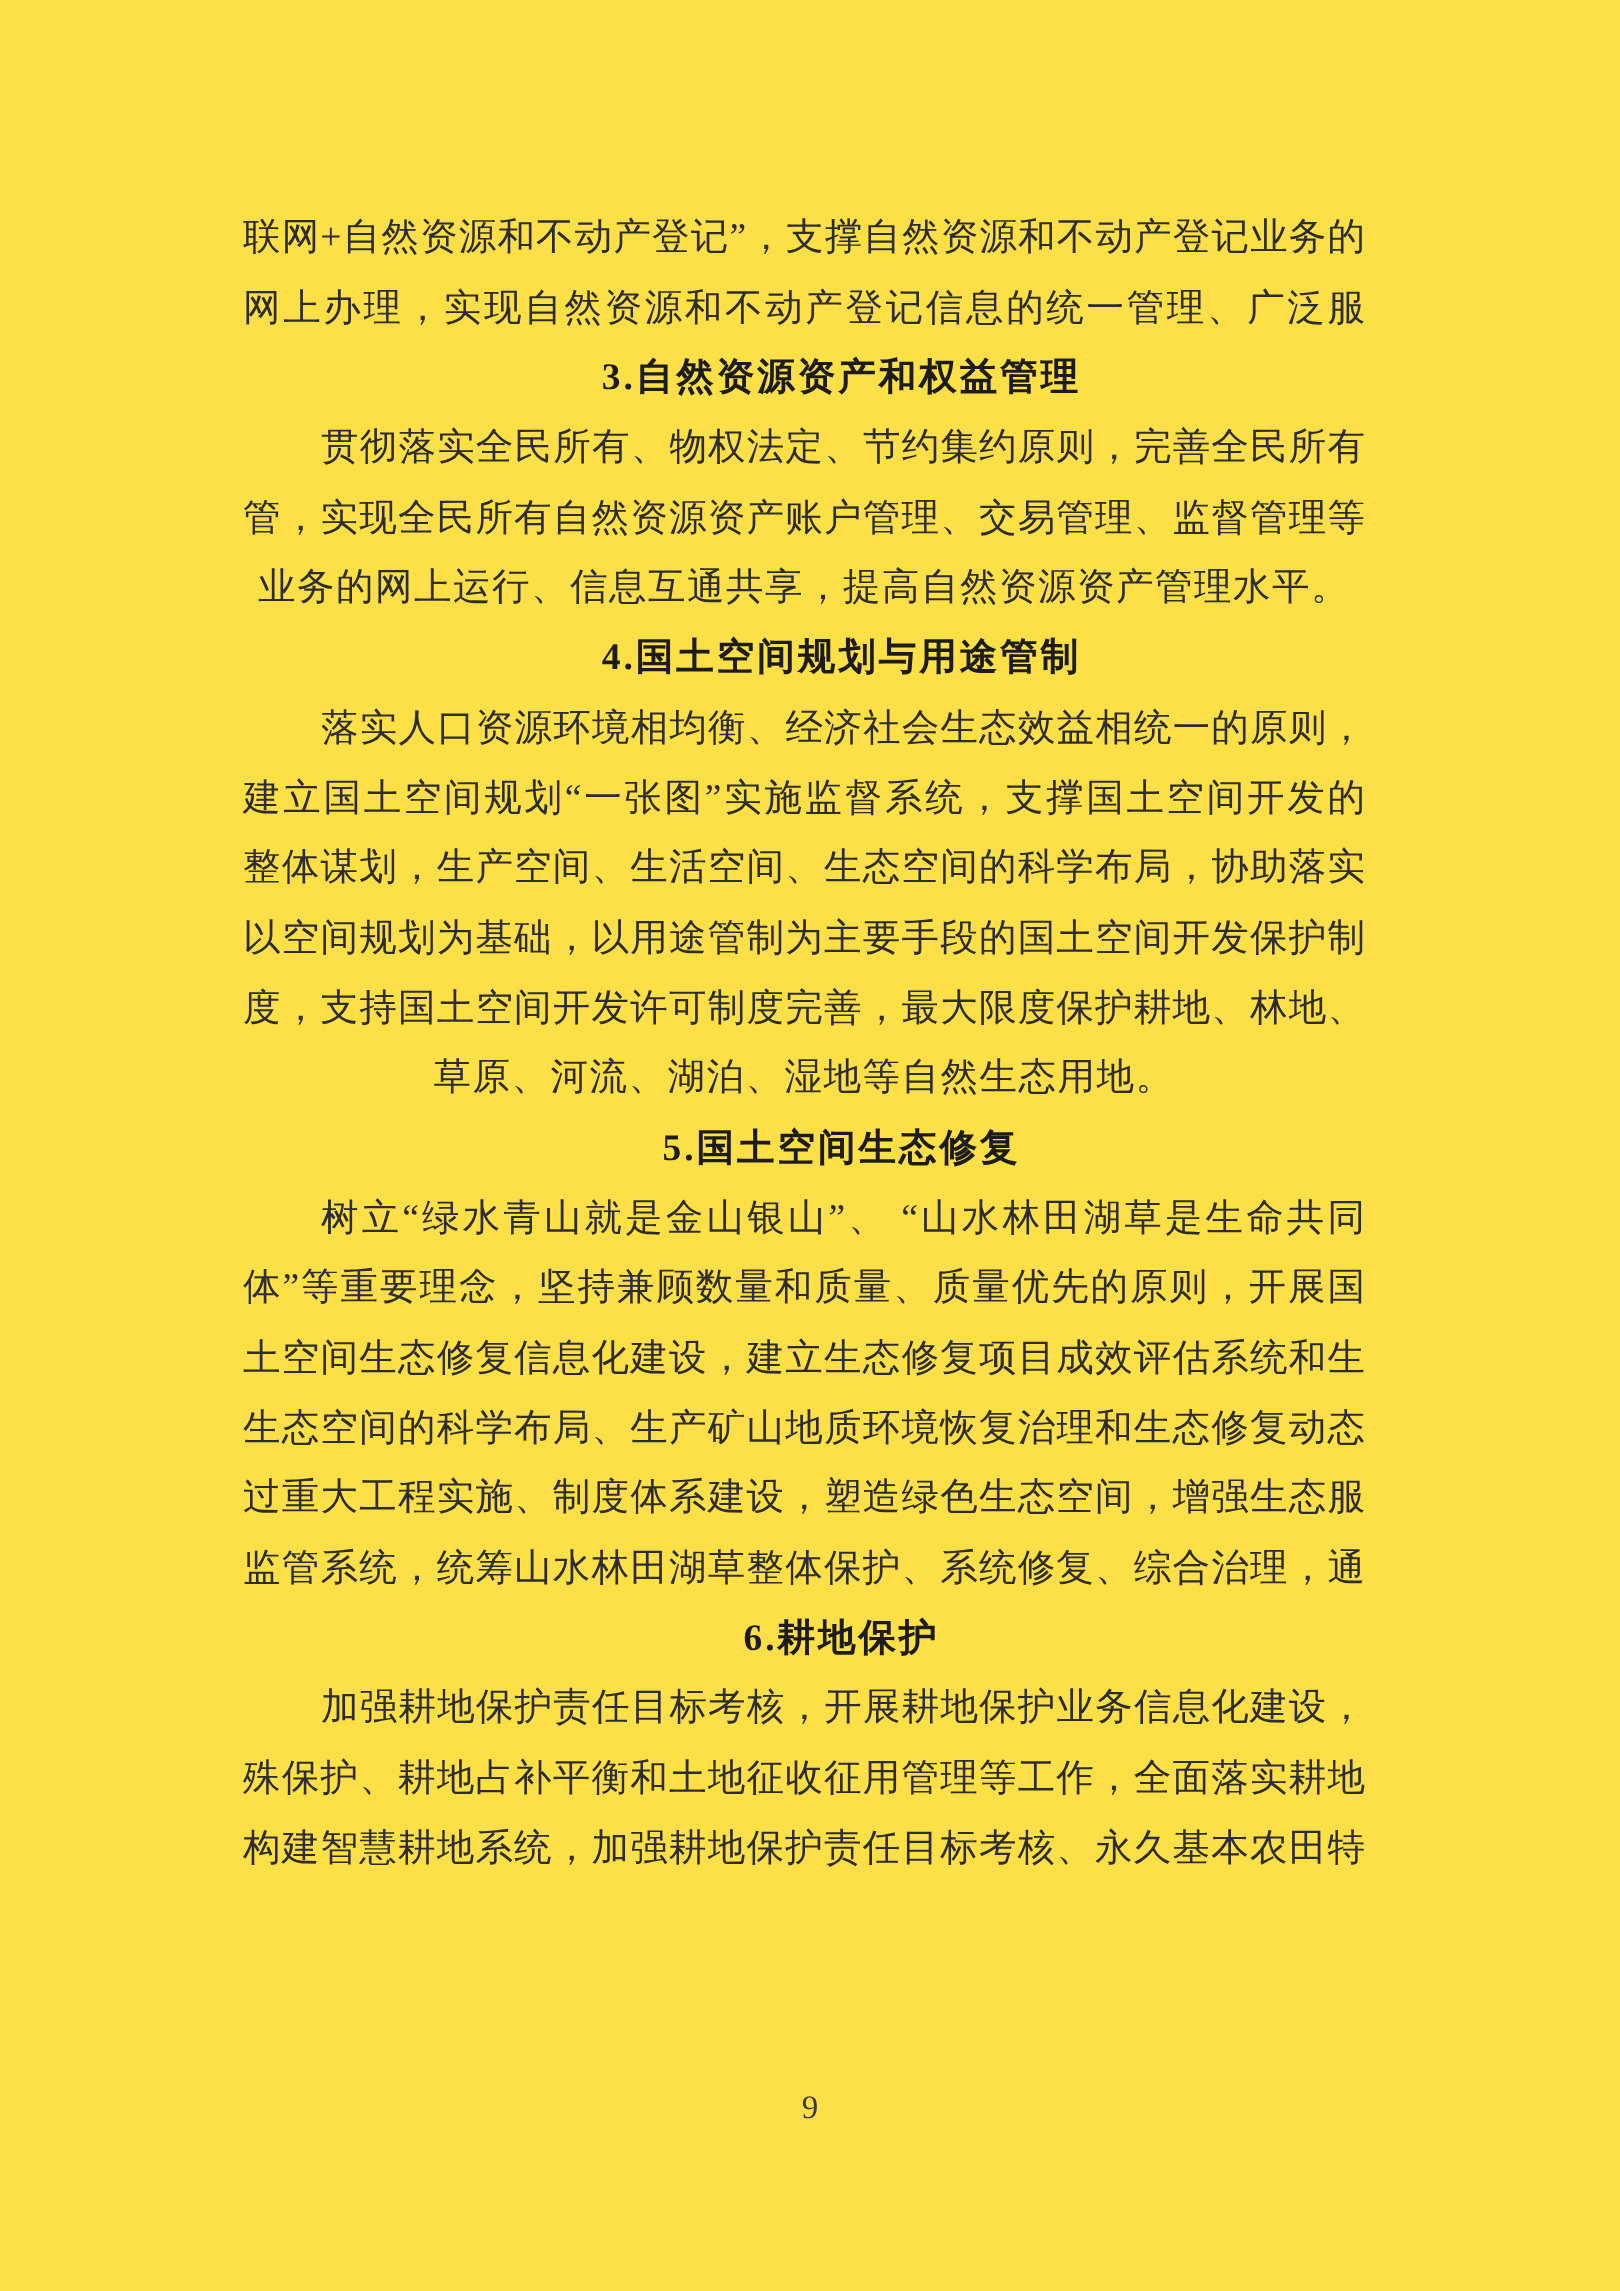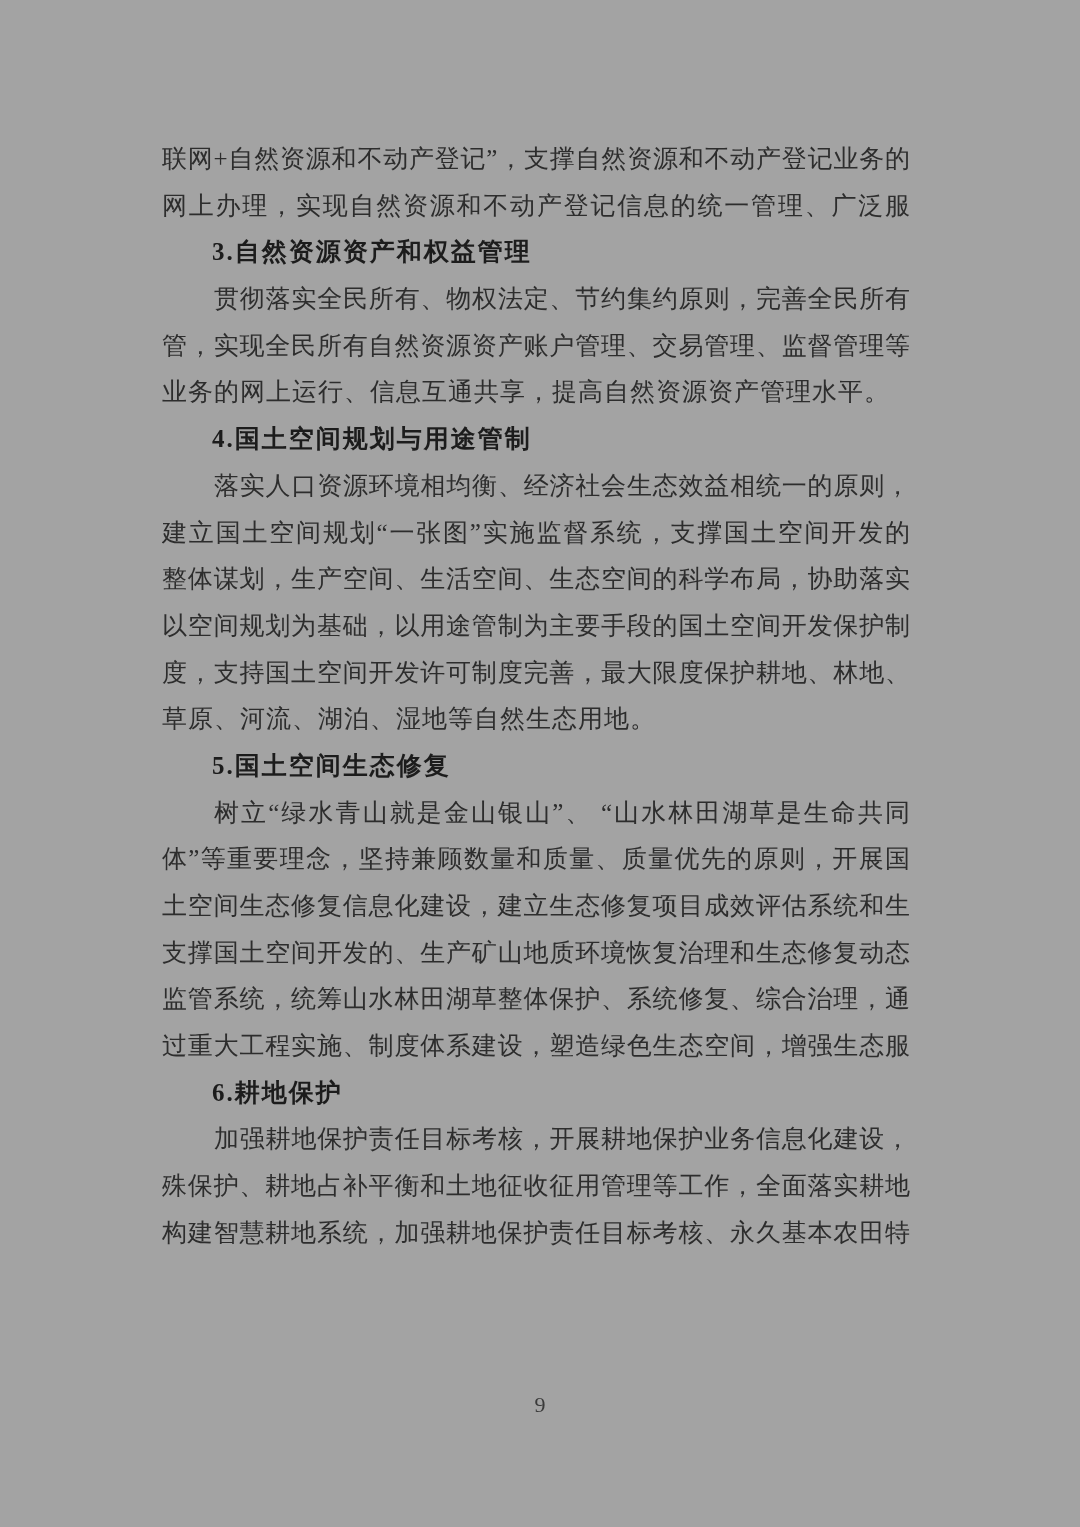--- a/index.html
+++ b/index.html
@@ -5,38 +5,39 @@
   html, body {
     margin: 0;
     padding: 0;
     background: #ffffff;
   }
   .page {
     position: relative;
     width: 1080px;
     height: 1527px;
     margin: 0 auto;
-    background: #a3a3a3;
+    background: #fde047;
     overflow: hidden;
     font-family: "Liberation Serif", "DejaVu Serif", serif;
     color: #2d2d2d;
   }
   .doc {
     position: absolute;
     left: 162px;
     top: 136px;
     width: 748px;
   }
   .line {
     height: 46.7px;
     line-height: 46.7px;
     font-size: 25px;
     letter-spacing: 1px;
     overflow: hidden;
     white-space: normal;
+    text-align: center;
   }
   
   .line.j {
     letter-spacing: 0;
     text-align: justify;
     text-align-last: justify;
     text-justify: inter-character;
   }
   
   .line.ind {
@@ -73,22 +74,22 @@
       <div class="line j ind">落实人口资源环境相均衡、经济社会生态效益相统一的原则，</div>
       <div class="line j">建立国土空间规划“一张图”实施监督系统，支撑国土空间开发的</div>
       <div class="line j">整体谋划，生产空间、生活空间、生态空间的科学布局，协助落实</div>
       <div class="line j">以空间规划为基础，以用途管制为主要手段的国土空间开发保护制</div>
       <div class="line j">度，支持国土空间开发许可制度完善，最大限度保护耕地、林地、</div>
       <div class="line">草原、河流、湖泊、湿地等自然生态用地。</div>
       <div class="line heading">5.国土空间生态修复</div>
       <div class="line j ind">树立“绿水青山就是金山银山”、 “山水林田湖草是生命共同</div>
       <div class="line j">体”等重要理念，坚持兼顾数量和质量、质量优先的原则，开展国</div>
       <div class="line j">土空间生态修复信息化建设，建立生态修复项目成效评估系统和生</div>
-      <div class="line j">支撑国土空间开发的、生产矿山地质环境恢复治理和生态修复动态</div>
+      <div class="line j">生态空间的科学布局、生产矿山地质环境恢复治理和生态修复动态</div>
+      <div class="line j">过重大工程实施、制度体系建设，塑造绿色生态空间，增强生态服</div>
       <div class="line j">监管系统，统筹山水林田湖草整体保护、系统修复、综合治理，通</div>
-      <div class="line j">过重大工程实施、制度体系建设，塑造绿色生态空间，增强生态服</div>
       <div class="line heading">6.耕地保护</div>
       <div class="line j ind">加强耕地保护责任目标考核，开展耕地保护业务信息化建设，</div>
       <div class="line j">殊保护、耕地占补平衡和土地征收征用管理等工作，全面落实耕地</div>
       <div class="line j">构建智慧耕地系统，加强耕地保护责任目标考核、永久基本农田特</div>
     </div>
   <div class="pageno">9</div>
 </div>
 
 </body></html>

